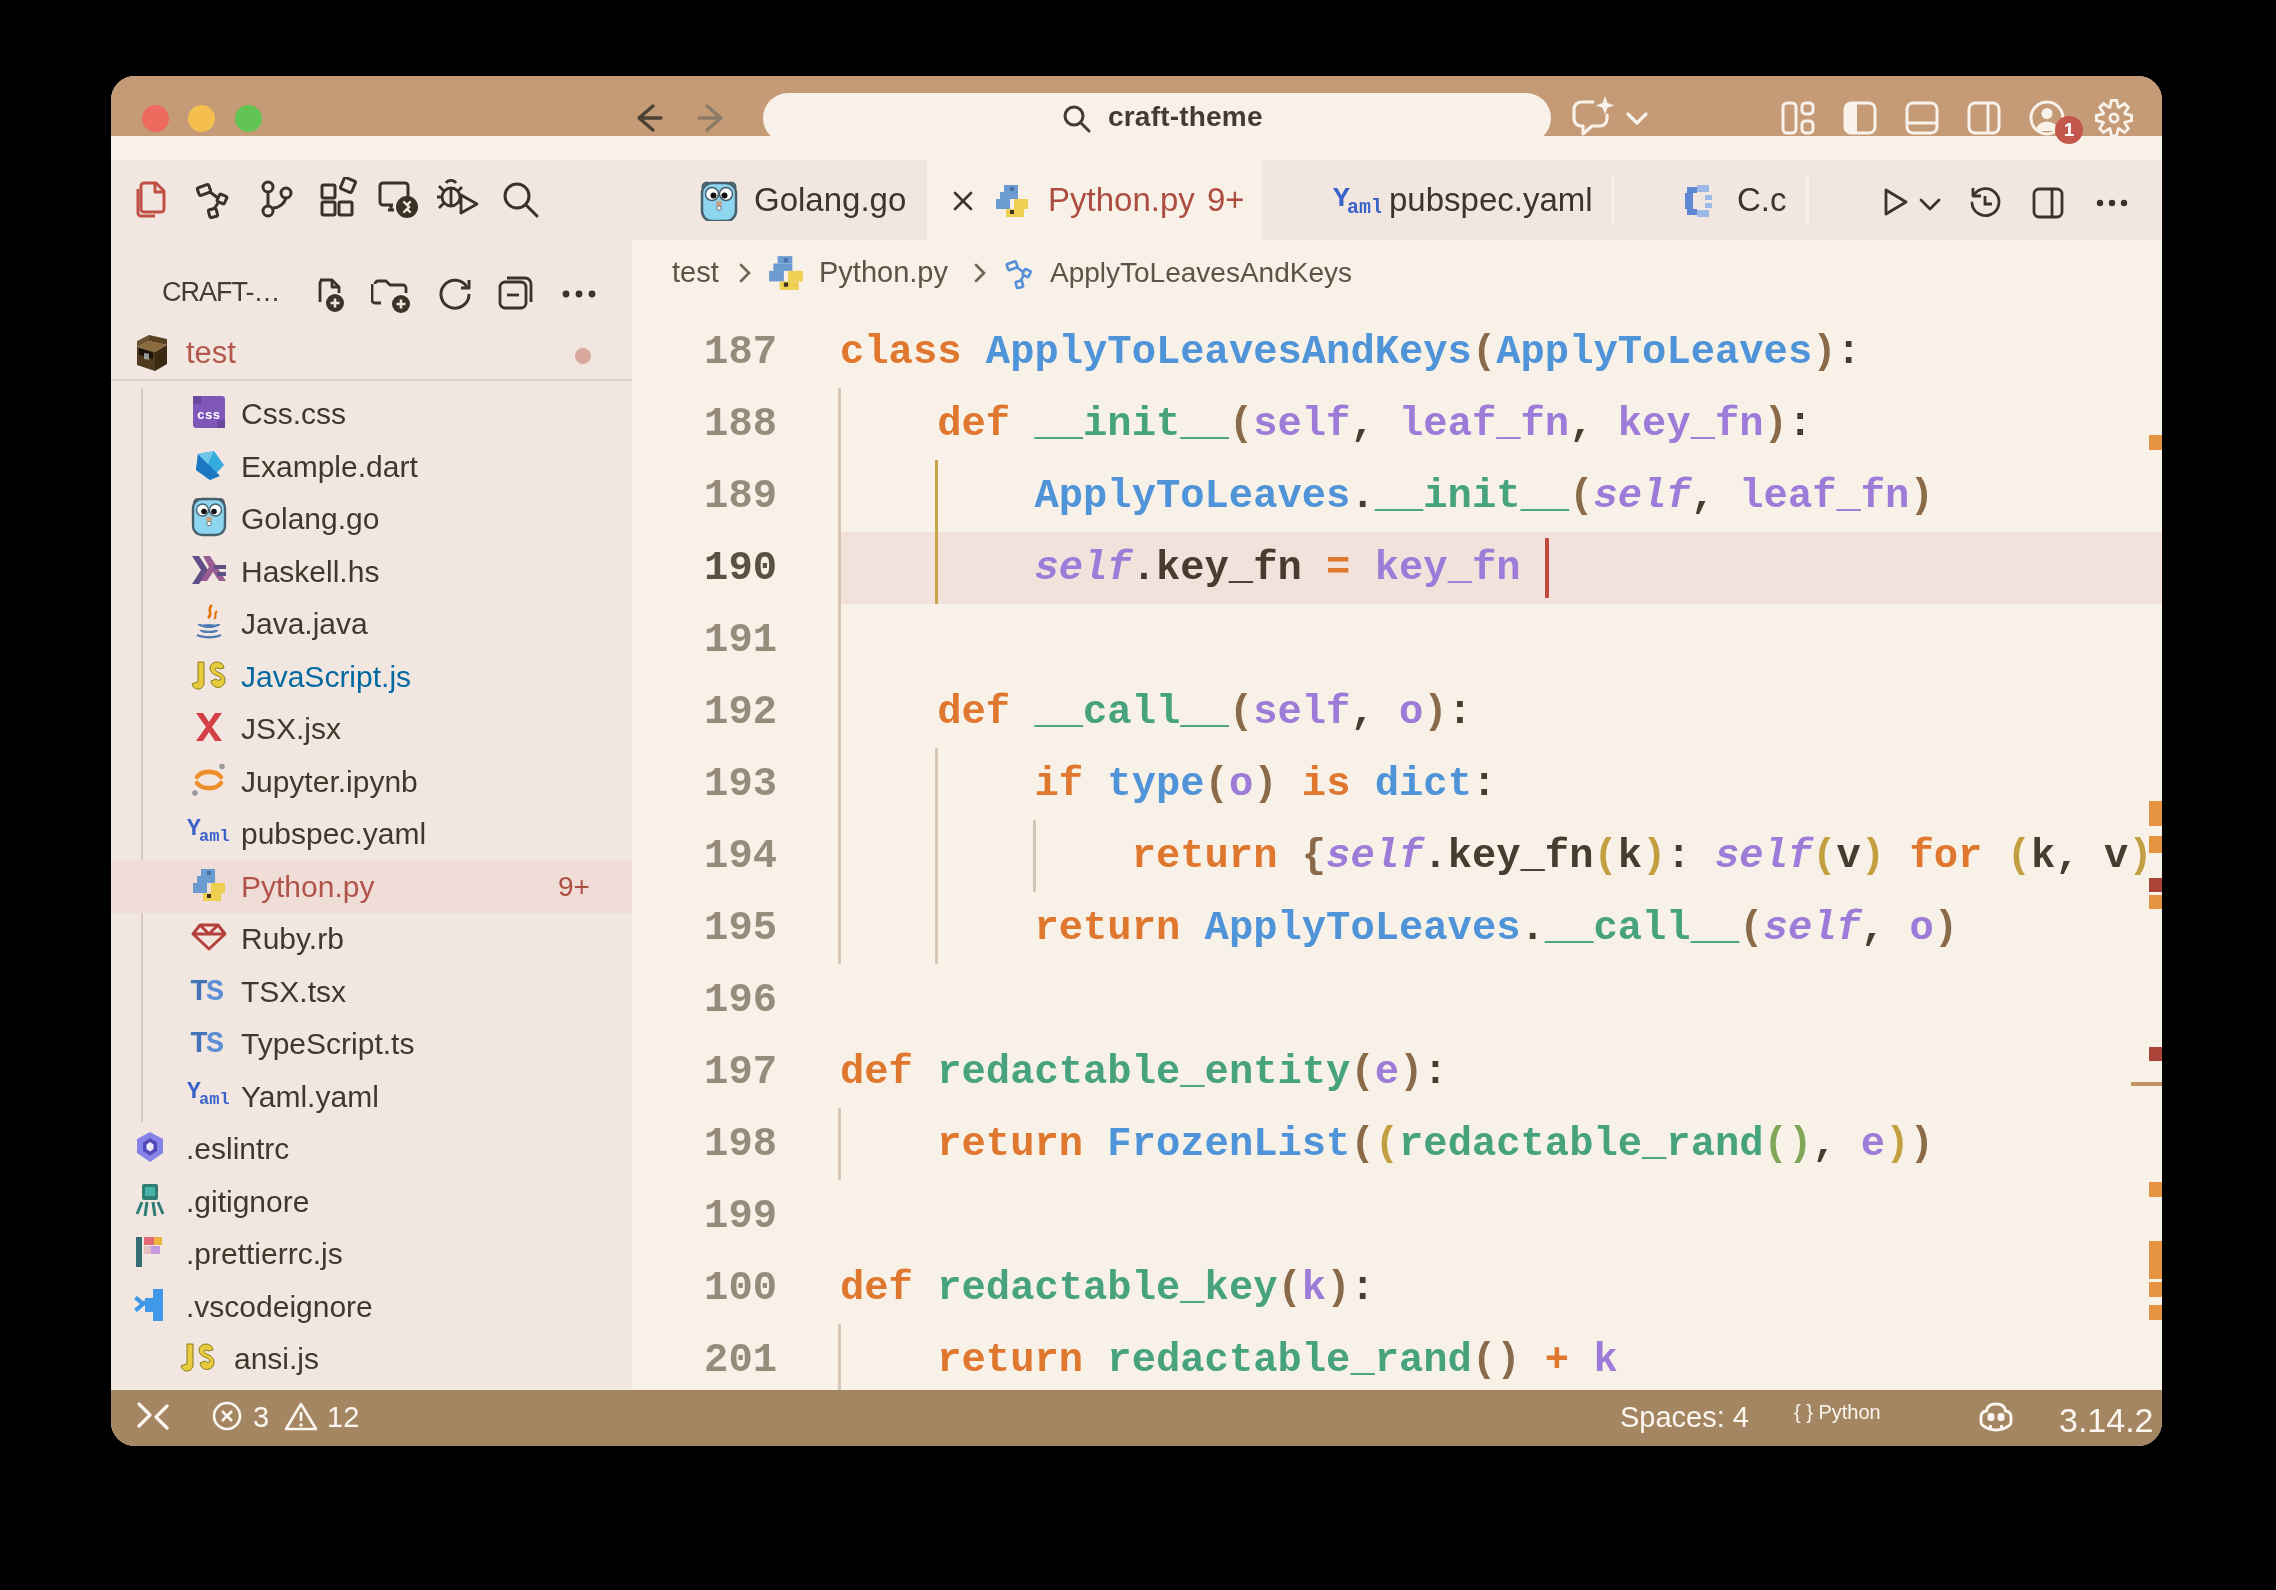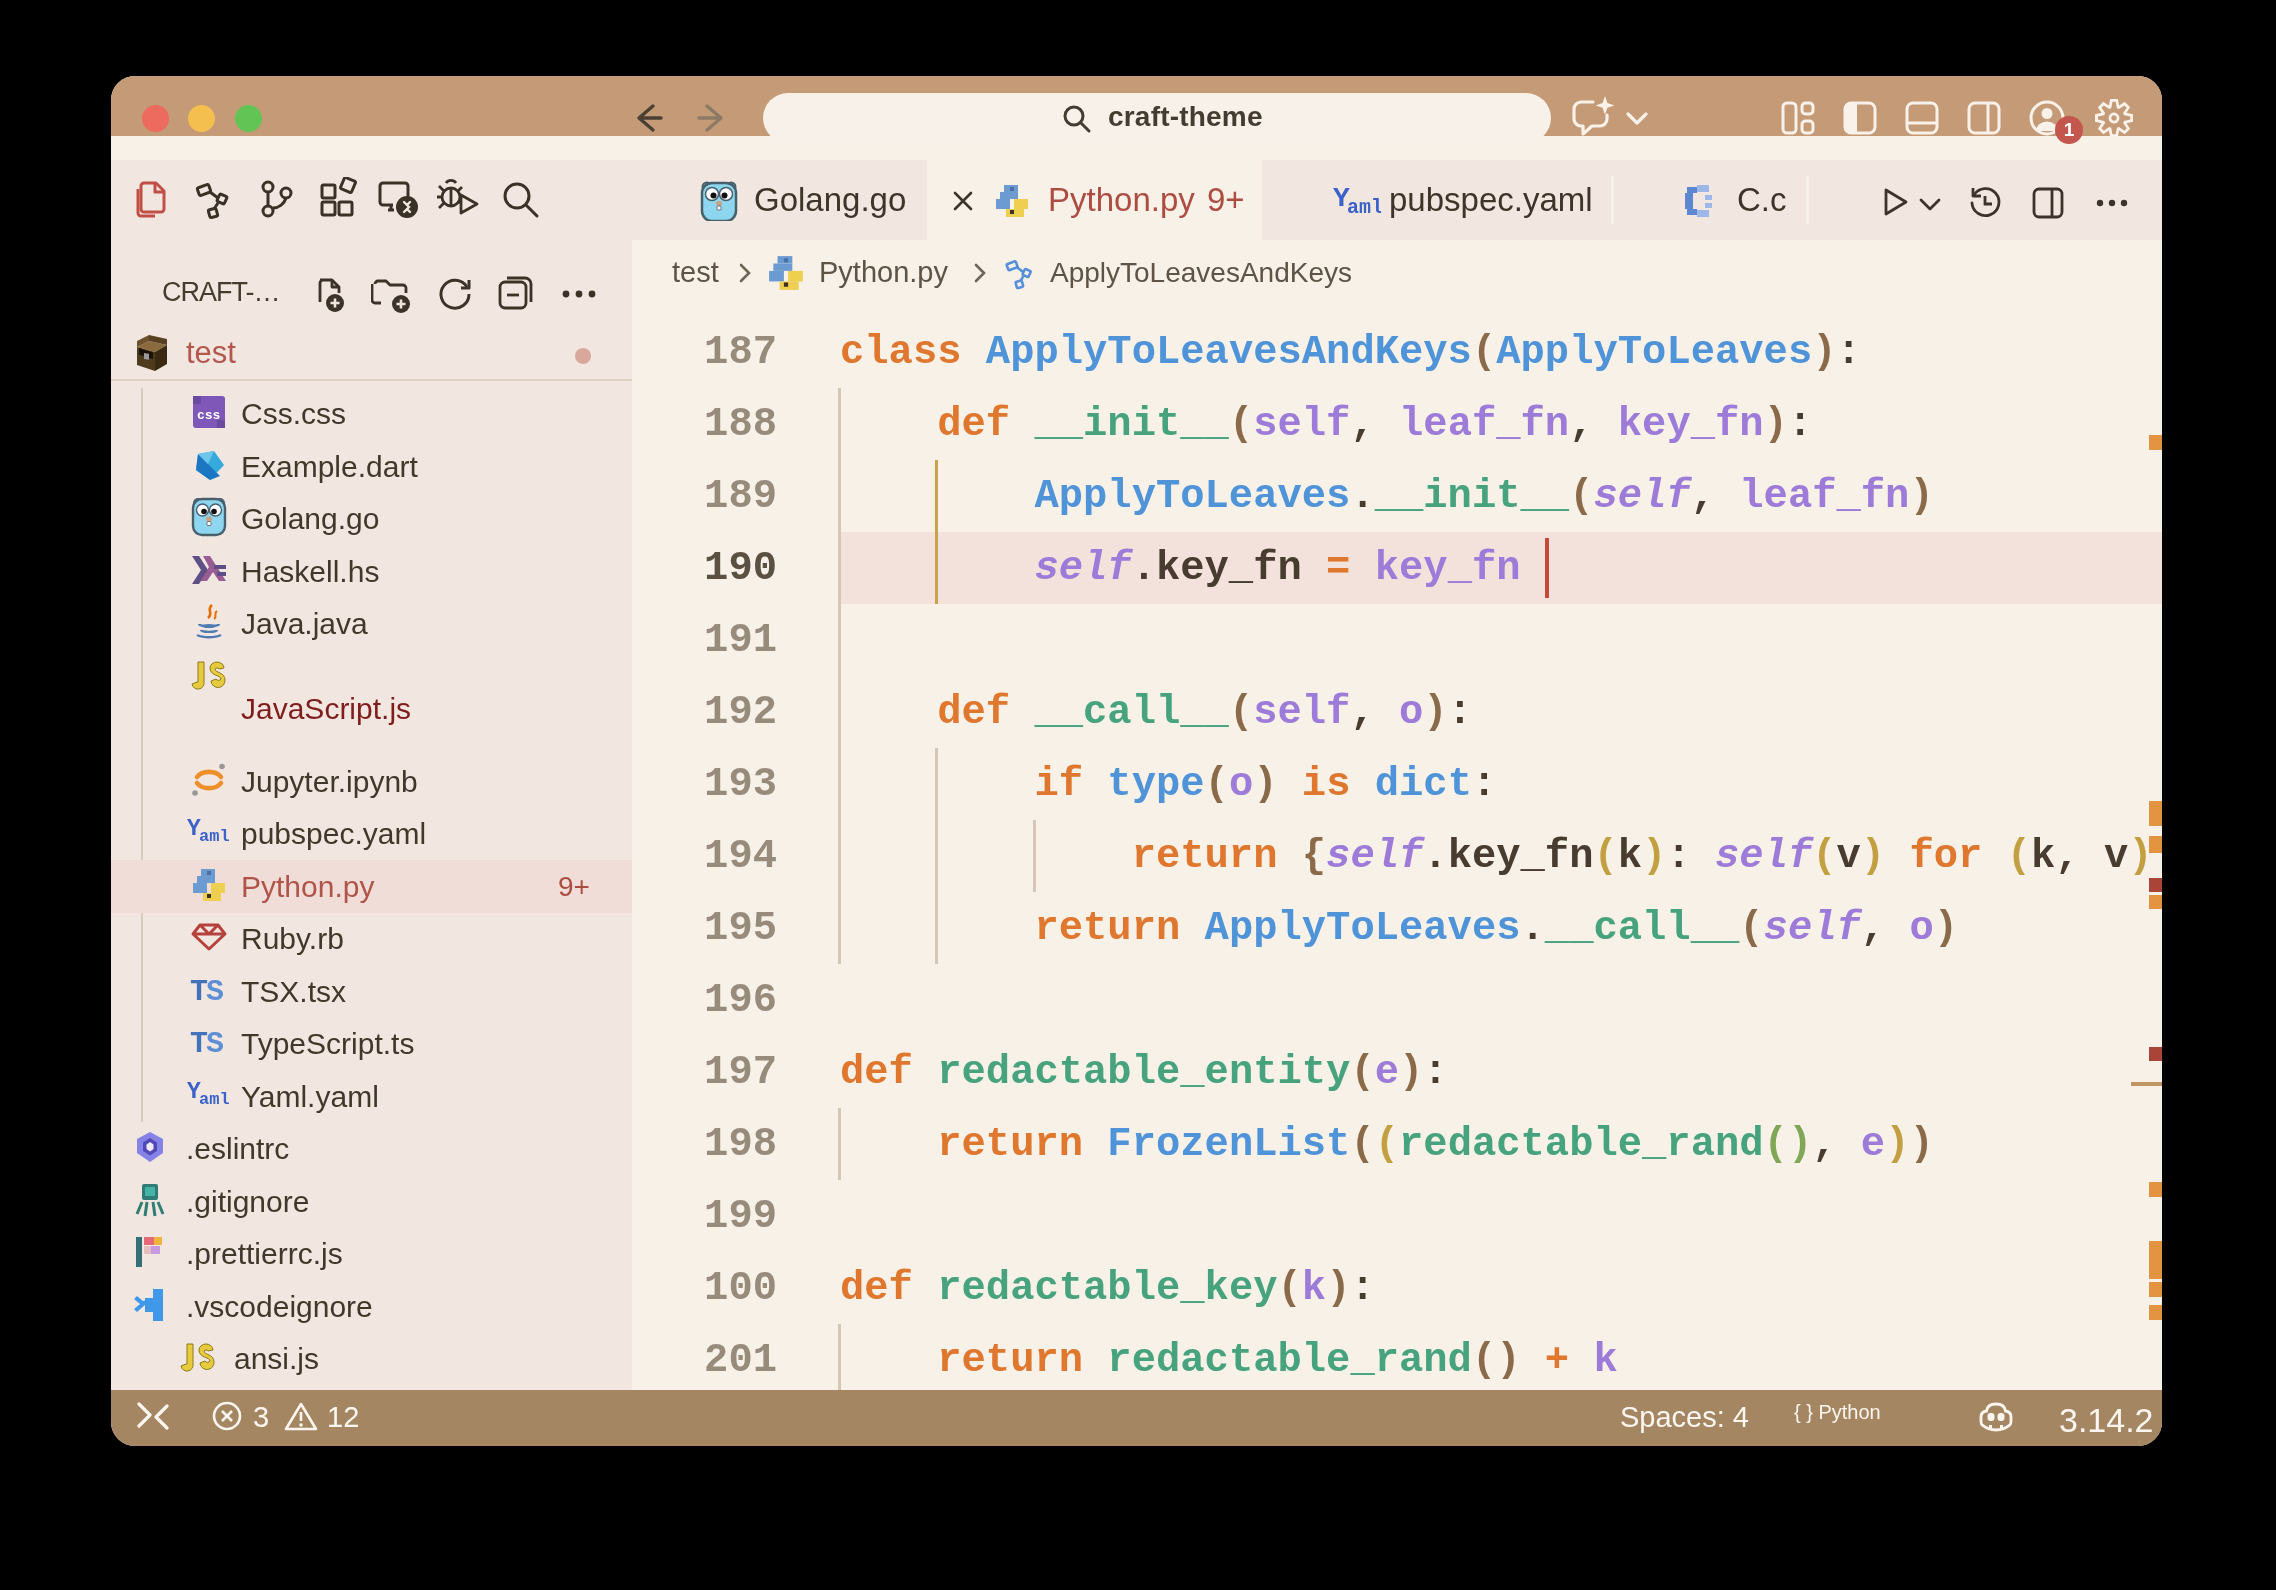--- a/index.html
+++ b/index.html
@@ -274,21 +274,27 @@
         </svg></div>
     <div class="lbl" style="left:130px;color:#41382c;">Java.java</div>
   </div>
   <div class="filerow" style="top:574.5px;">
     <div class="ficon" style="left:98px;"><svg width="38" height="38" viewBox="0 0 38 38">
           <g fill="#e7cb3c" stroke="#8a7a1a" stroke-width="1">
             <path d="M8 6 h6 v20 a6 6 0 0 1 -12 2 l5 -2 a2 2 0 0 0 1 0 z"></path>
             <path d="M20 12 a7 6 0 0 1 14 0 l-5 1 a2.5 2.5 0 0 0 -4 0 c0 4 10 3 10 11 a7 7 0 0 1 -14 1 l5 -2 a3 3 0 0 0 5 0 c0 -4 -11 -3 -11 -11 z"></path>
           </g>
         </svg></div>
-    <div class="lbl" style="left:130px;color:#7f1d1d;margin-top:32px;">JavaScript.js</div>
+    <div class="lbl" style="left:130px;color:#0369a1;">JavaScript.js</div>
+  </div>
+  <div class="filerow" style="top:627.0px;">
+    <div class="ficon" style="left:98px;"><svg width="36" height="36" viewBox="0 0 36 36">
+          <path d="M5 4 h7 l6 9 6 -9 h7 L21 18 l10 14 h-7 l-6 -9 -6 9 H5 L15 18 z" fill="#d23f44"></path>
+        </svg></div>
+    <div class="lbl" style="left:130px;color:#41382c;">JSX.jsx</div>
   </div>
   <div class="filerow" style="top:679.5px;">
     <div class="ficon" style="left:98px;"><svg width="38" height="38" viewBox="0 0 38 38">
           <path d="M7 22 a13.5 9.5 0 0 0 24 0" stroke="#ef8f2c" stroke-width="4.6" fill="none" stroke-linecap="round"></path>
           <path d="M7 16 a13.5 9.5 0 0 1 24 0" stroke="#ef8f2c" stroke-width="4.6" fill="none" stroke-linecap="round"></path>
           <circle cx="32" cy="5.5" r="2.8" fill="#989898"></circle>
           <circle cx="5" cy="32" r="2.8" fill="#989898"></circle>
         </svg></div>
     <div class="lbl" style="left:130px;color:#41382c;">Jupyter.ipynb</div>
   </div>

